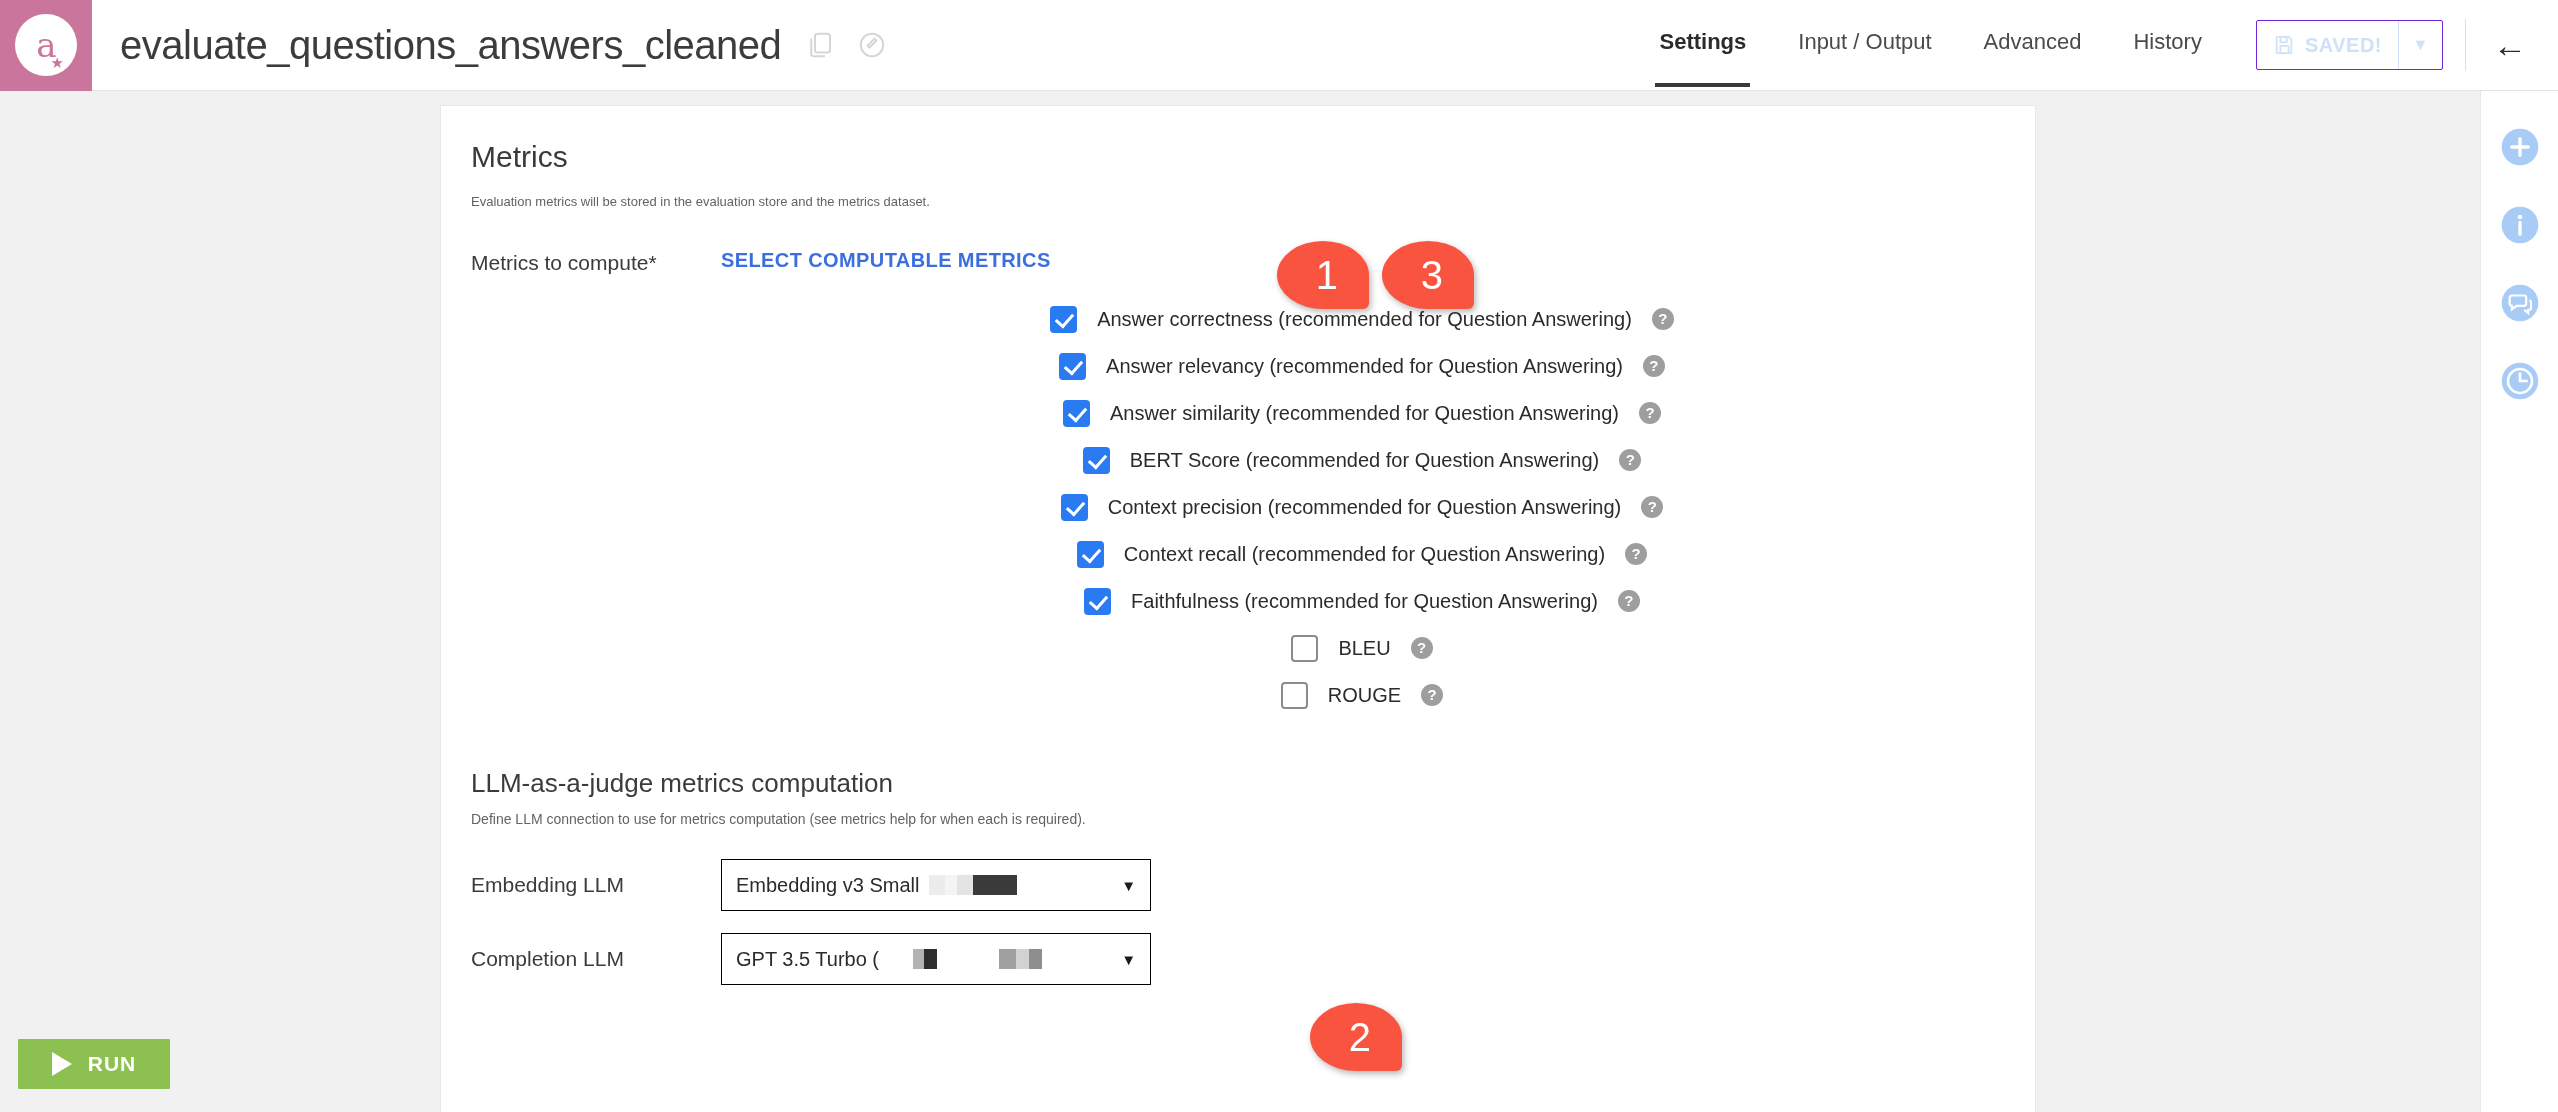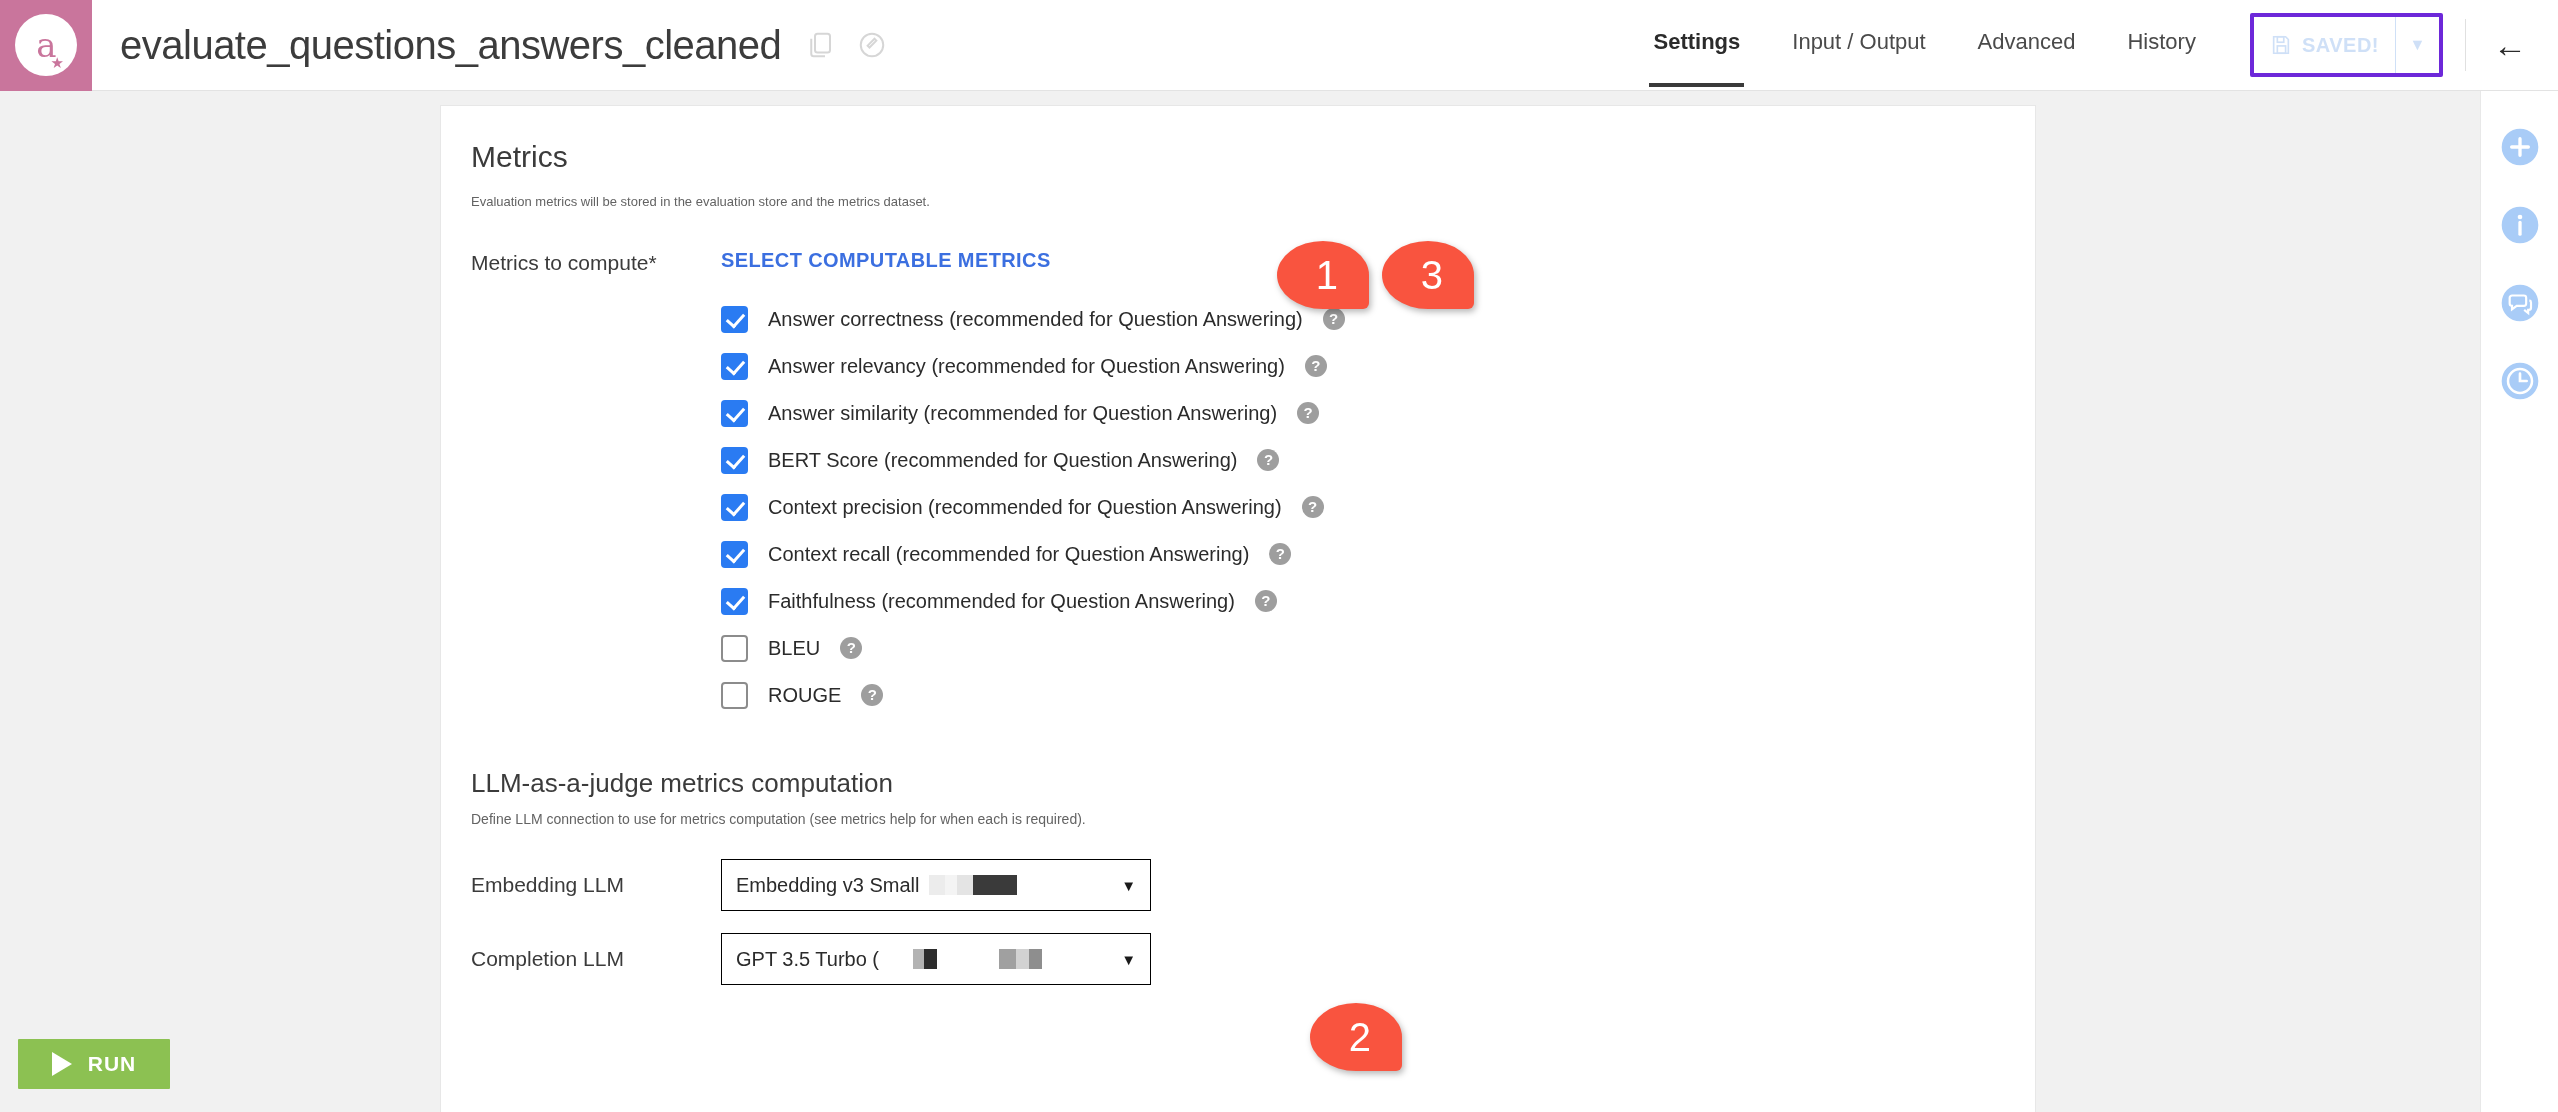--- a/index.html
+++ b/index.html
@@ -46,21 +46,21 @@
     font-size: 22px; color: #4a4a4a; cursor: pointer; white-space: nowrap;
     position: relative;
   }
   .tab.active { font-weight: 700; color: #2b2b2b; }
   .tab.active::after {
     content: ""; position: absolute; left: 22px; right: 22px; bottom: 0;
     height: 4px; background: #3a3a3a;
   }
   .saved-btn {
     display: flex; align-items: stretch; margin-left: 28px; align-self: center;
-    border: 4px solid #6d28d9; border-radius: 2px; height: 64px; overflow: hidden; justify-content: center;
+    border: 1px solid #6d28d9; border-radius: 2px; height: 50px; overflow: hidden; justify-content: center;
   }
   .saved-main {
     display: flex; align-items: center; gap: 10px; padding: 0 16px;
     color: #cfe0f7; font-size: 20px; font-weight: 700; letter-spacing: 0.5px;
   }
   .saved-caret {
     width: 44px; display: flex; align-items: center; justify-content: center;
     border-left: 1px solid #cfe0f7; color: #cfe0f7; font-size: 16px;
   }
   .topbar-divider { width: 1px; background: #e0e0e0; height: 52px; margin: 0 22px; align-self: center; }
@@ -97,21 +97,21 @@
 
   .field-row { display: flex; align-items: flex-start; }
   .field-label { width: 250px; flex: 0 0 250px; font-size: 21px; color: #3b3b3b; padding-top: 2px; }
   .field-body { flex: 1 1 auto; position: relative; }
 
   .link-btn {
     display: inline-block; color: #3b6fe0; font-size: 20px; font-weight: 700;
     letter-spacing: 0.4px; cursor: pointer; margin-bottom: 28px;
   }
 
-  .checkbox-list { display: flex; flex-direction: column; gap: 9px; }
+  .checkbox-list { display: flex; flex-direction: column; gap: 9px; align-items: center; }
   .cb-row { display: flex; align-items: center; gap: 20px; height: 38px; }
   .cb {
     width: 27px; height: 27px; border-radius: 4px; flex: 0 0 auto; cursor: pointer;
     position: relative;
   }
   .cb.on { background: #2a7bf2; }
   .cb.off { background: #ffffff; border: 2px solid #8c8c8c; }
   .cb.on::after {
     content: ""; position: absolute; left: 9px; top: 4px; width: 8px; height: 14px;
     border: solid #ffffff; border-width: 0 3px 3px 0; transform: rotate(42deg);

